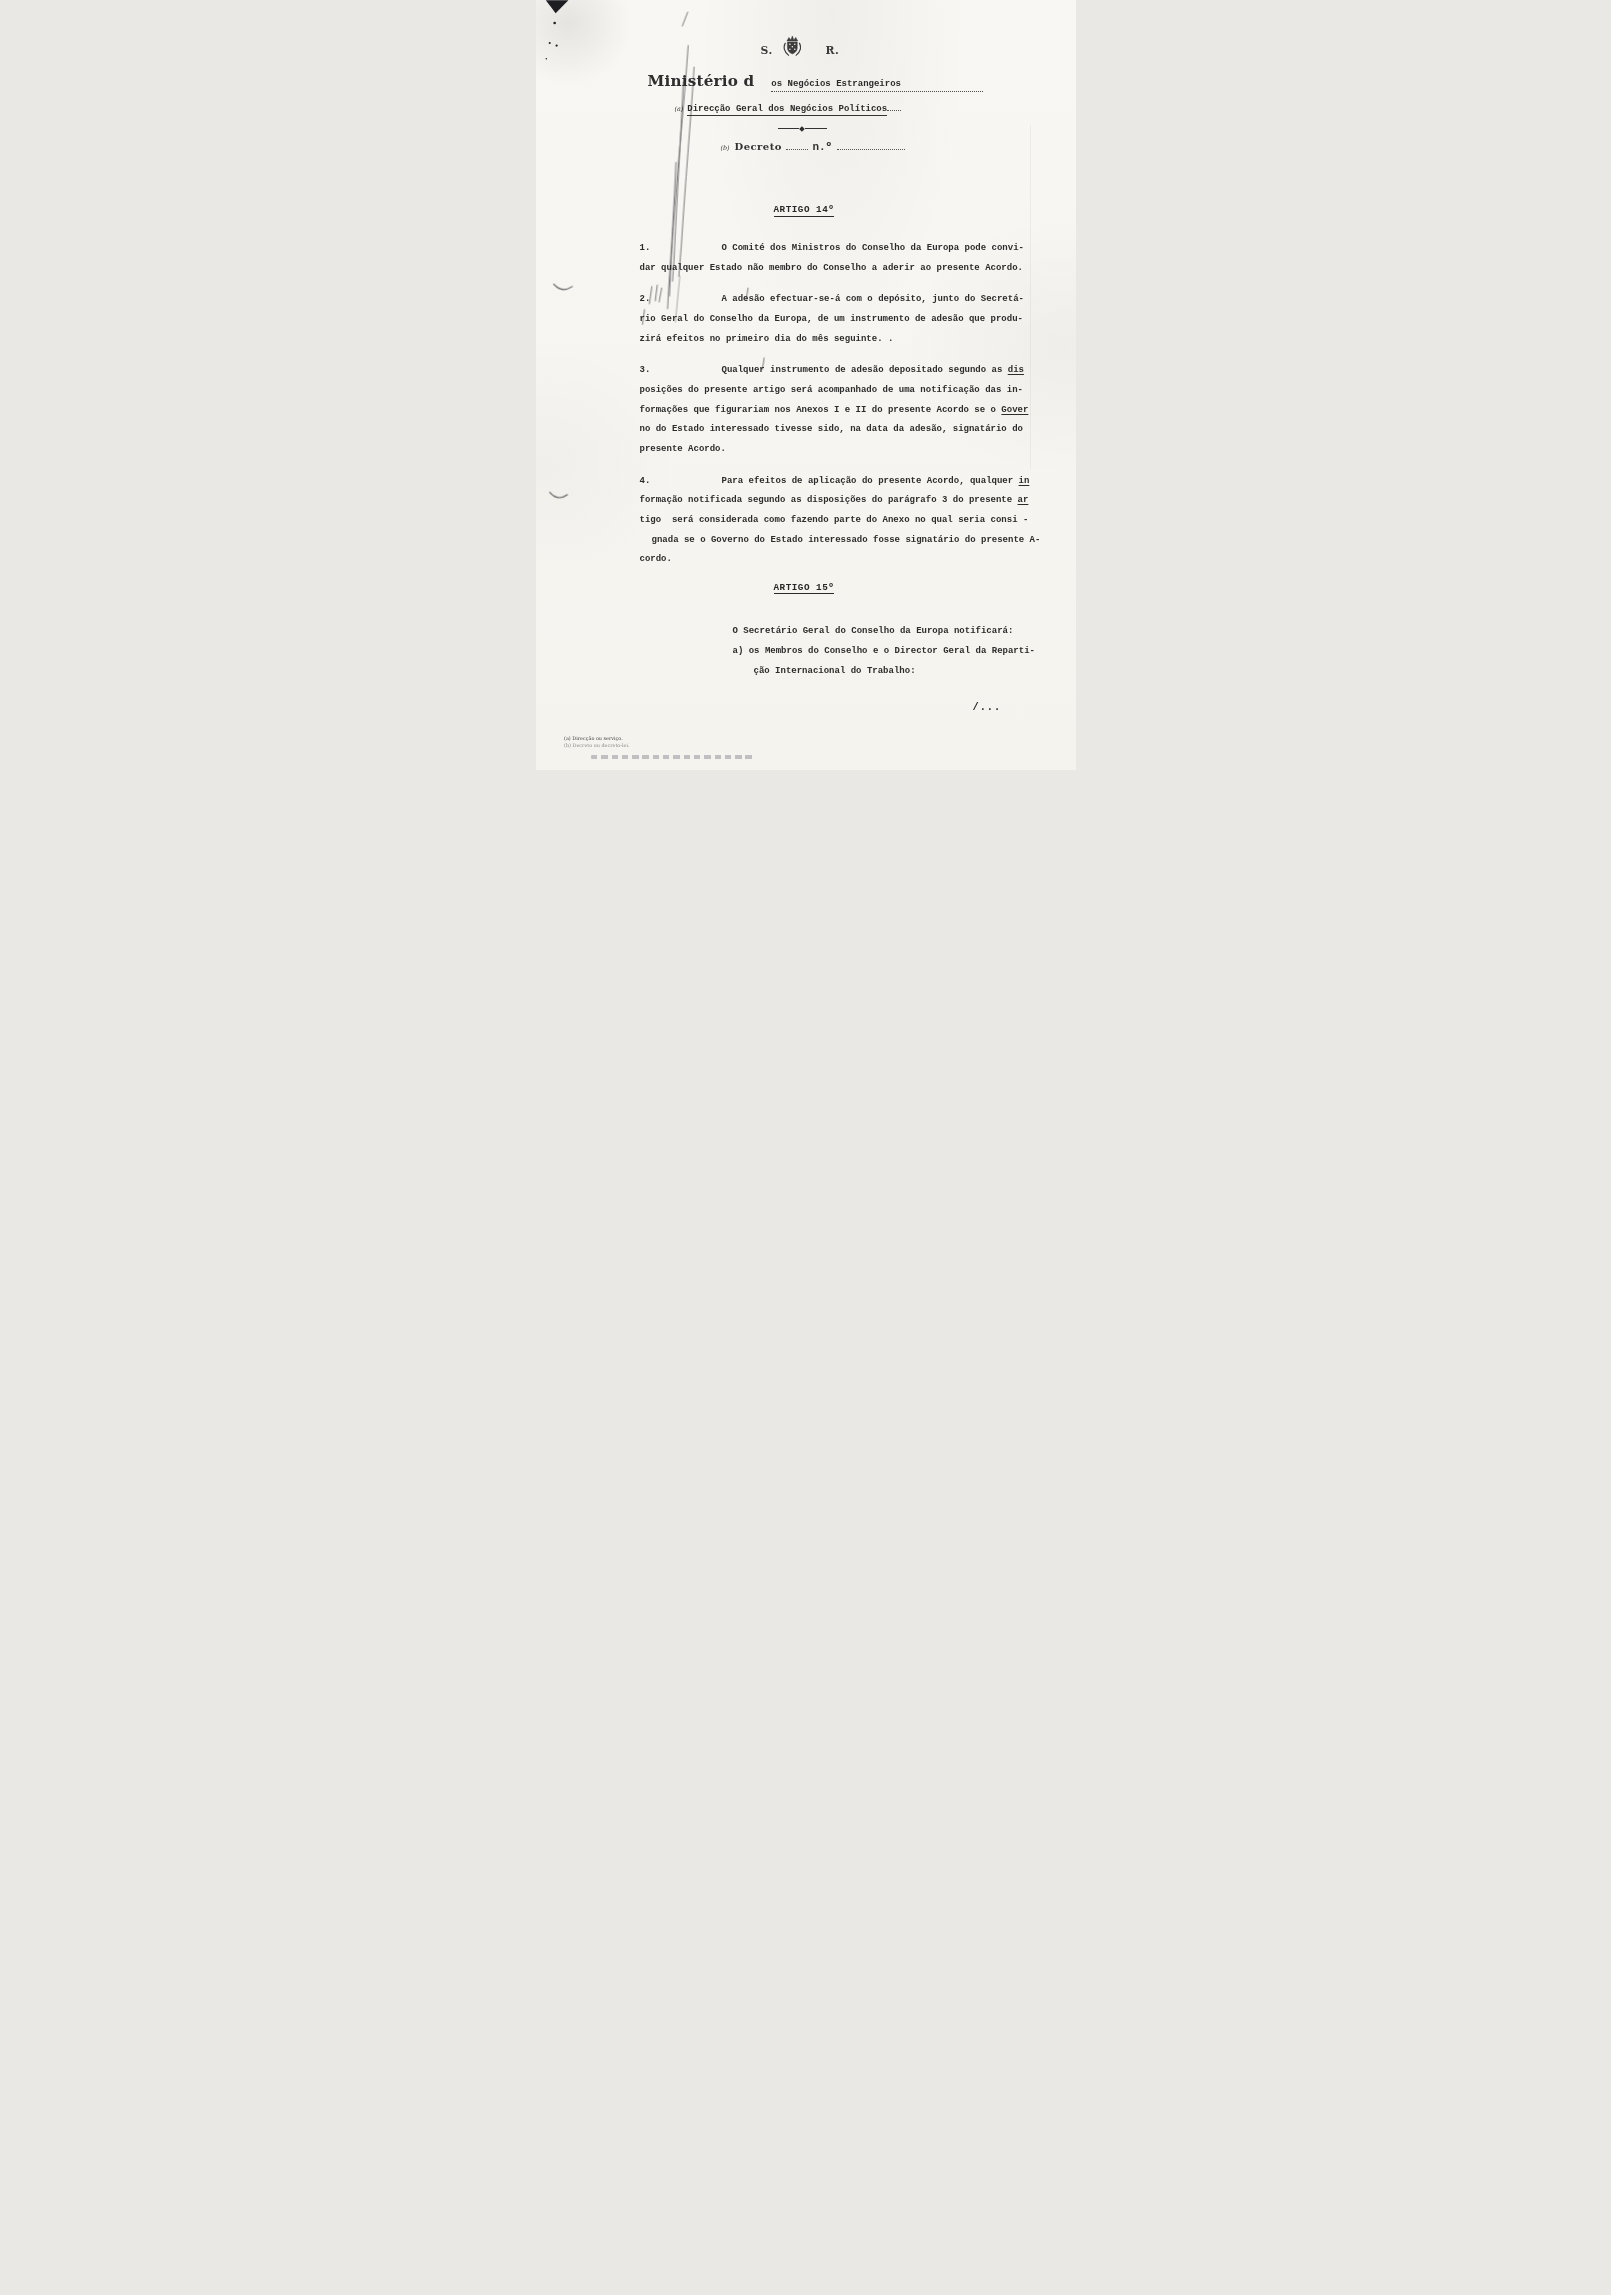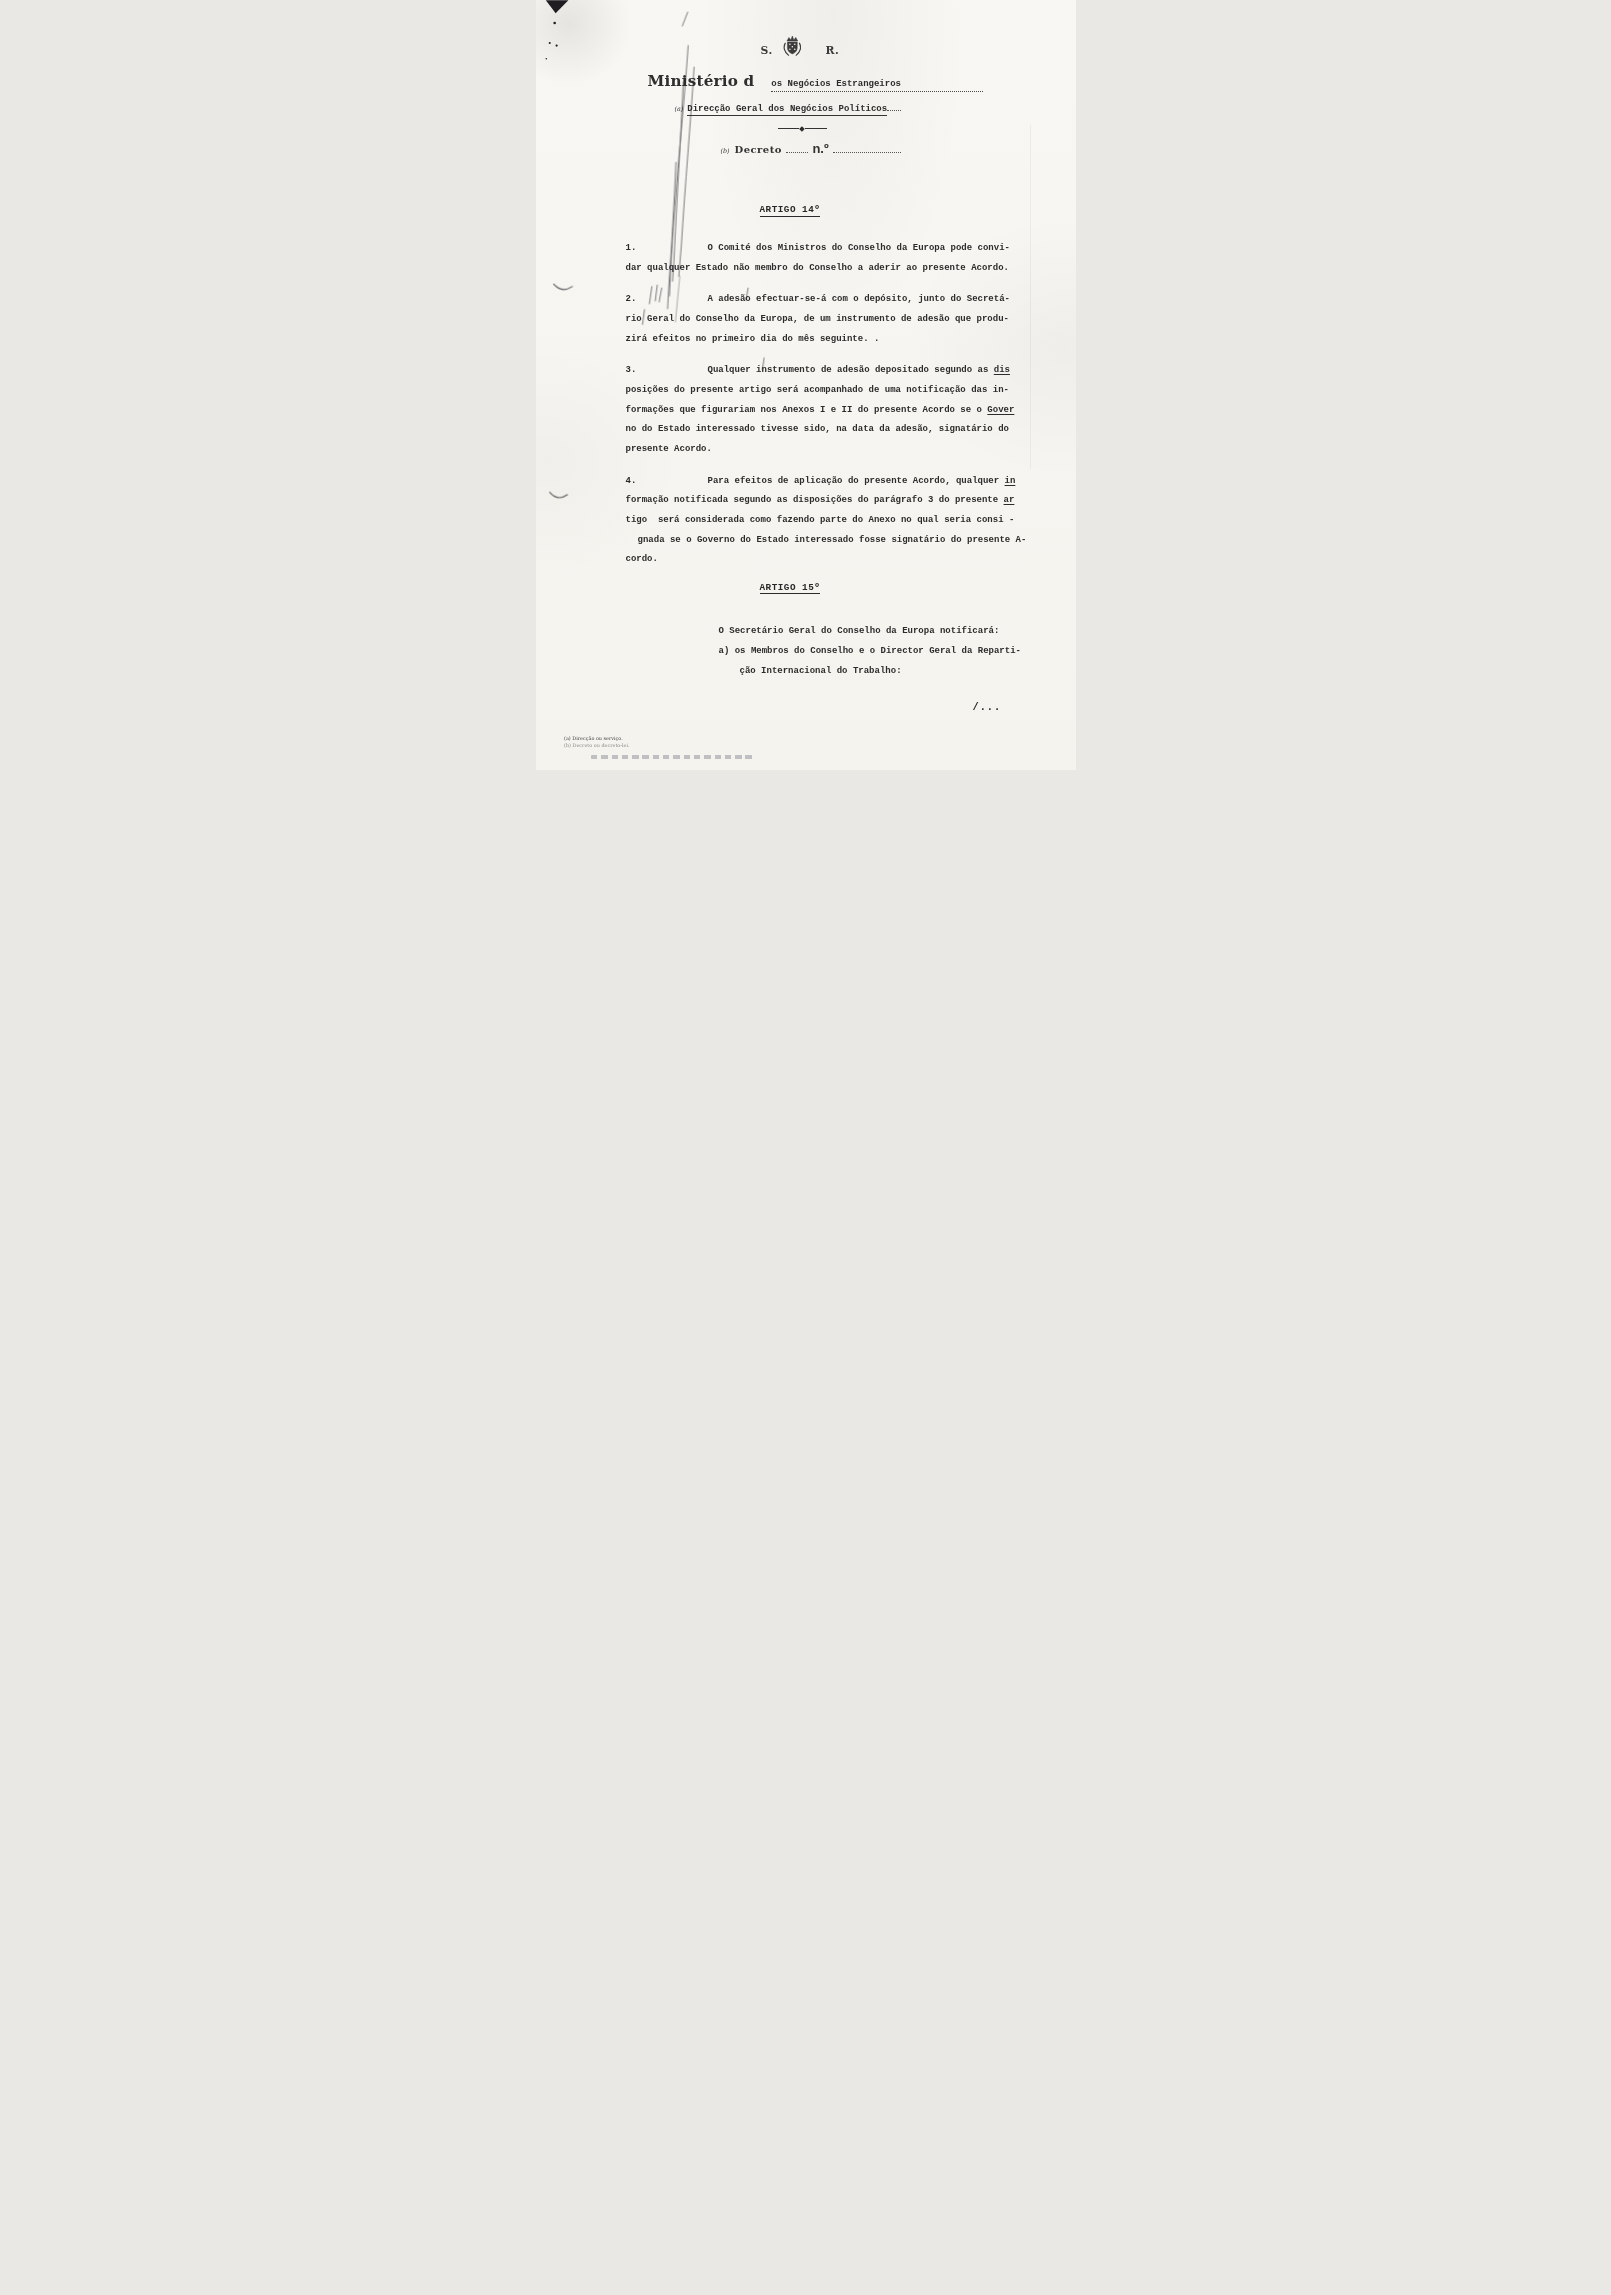--- a/index.html
+++ b/index.html
@@ -45,24 +45,24 @@
     margin-left:4px; border-bottom:1px solid #343434; padding-bottom:1px;
   }
   .dotted-tail { display:inline-block; border-bottom:1px dotted #555; height:5.9px; }
 
   .divider { position:absolute; left:242px; top:127px; width:49px; display:flex; align-items:center; }
   .divider .bar { flex:1; height:1px; background:#333; }
   .divider .diamond { width:3.9px; height:3.9px; background:#2f2f2f; transform:rotate(45deg); margin:0 1px; flex:none; }
 
   .line-b { position:absolute; left:185px; top:141px; display:flex; align-items:baseline; }
   .decree-word { font-family:"DejaVu Serif",serif; font-weight:700; font-size:10px; letter-spacing:0.5px; color:#333; margin-left:4.9px; }
-  .decree-no { font-family:Liberation Sans, sans-serif; font-weight:700; font-size:13px; color:#333; }
-
-  
-  .doc-body { position:absolute; left:90px; top:204px; width:413px; }
+  .decree-no { font-family:Liberation Mono, monospace; font-weight:700; font-size:11px; color:#333; }
+
+  
+  .doc-body { position:absolute; left:104px; top:204px; width:413px; }
   .article-heading {
     display:inline-block; margin:0 0 22.6px 134px;
     font-weight:700; font-size:9.3px; letter-spacing:0.5px; color:#272727;
     border-bottom:1px solid #2b2b2b; padding-bottom:0.5px; white-space:pre;
   }
   .doc-section { display:block; }
   .doc-section + .doc-section { margin-top:6.9px; }
   .doc-section + .doc-section .article-heading { margin-bottom:28px; }
   .para { position:relative; margin-bottom:11.8px; }
   .pnum { position:absolute; left:0; top:0; line-height:19.7px; font-weight:700; font-size:9px; }

